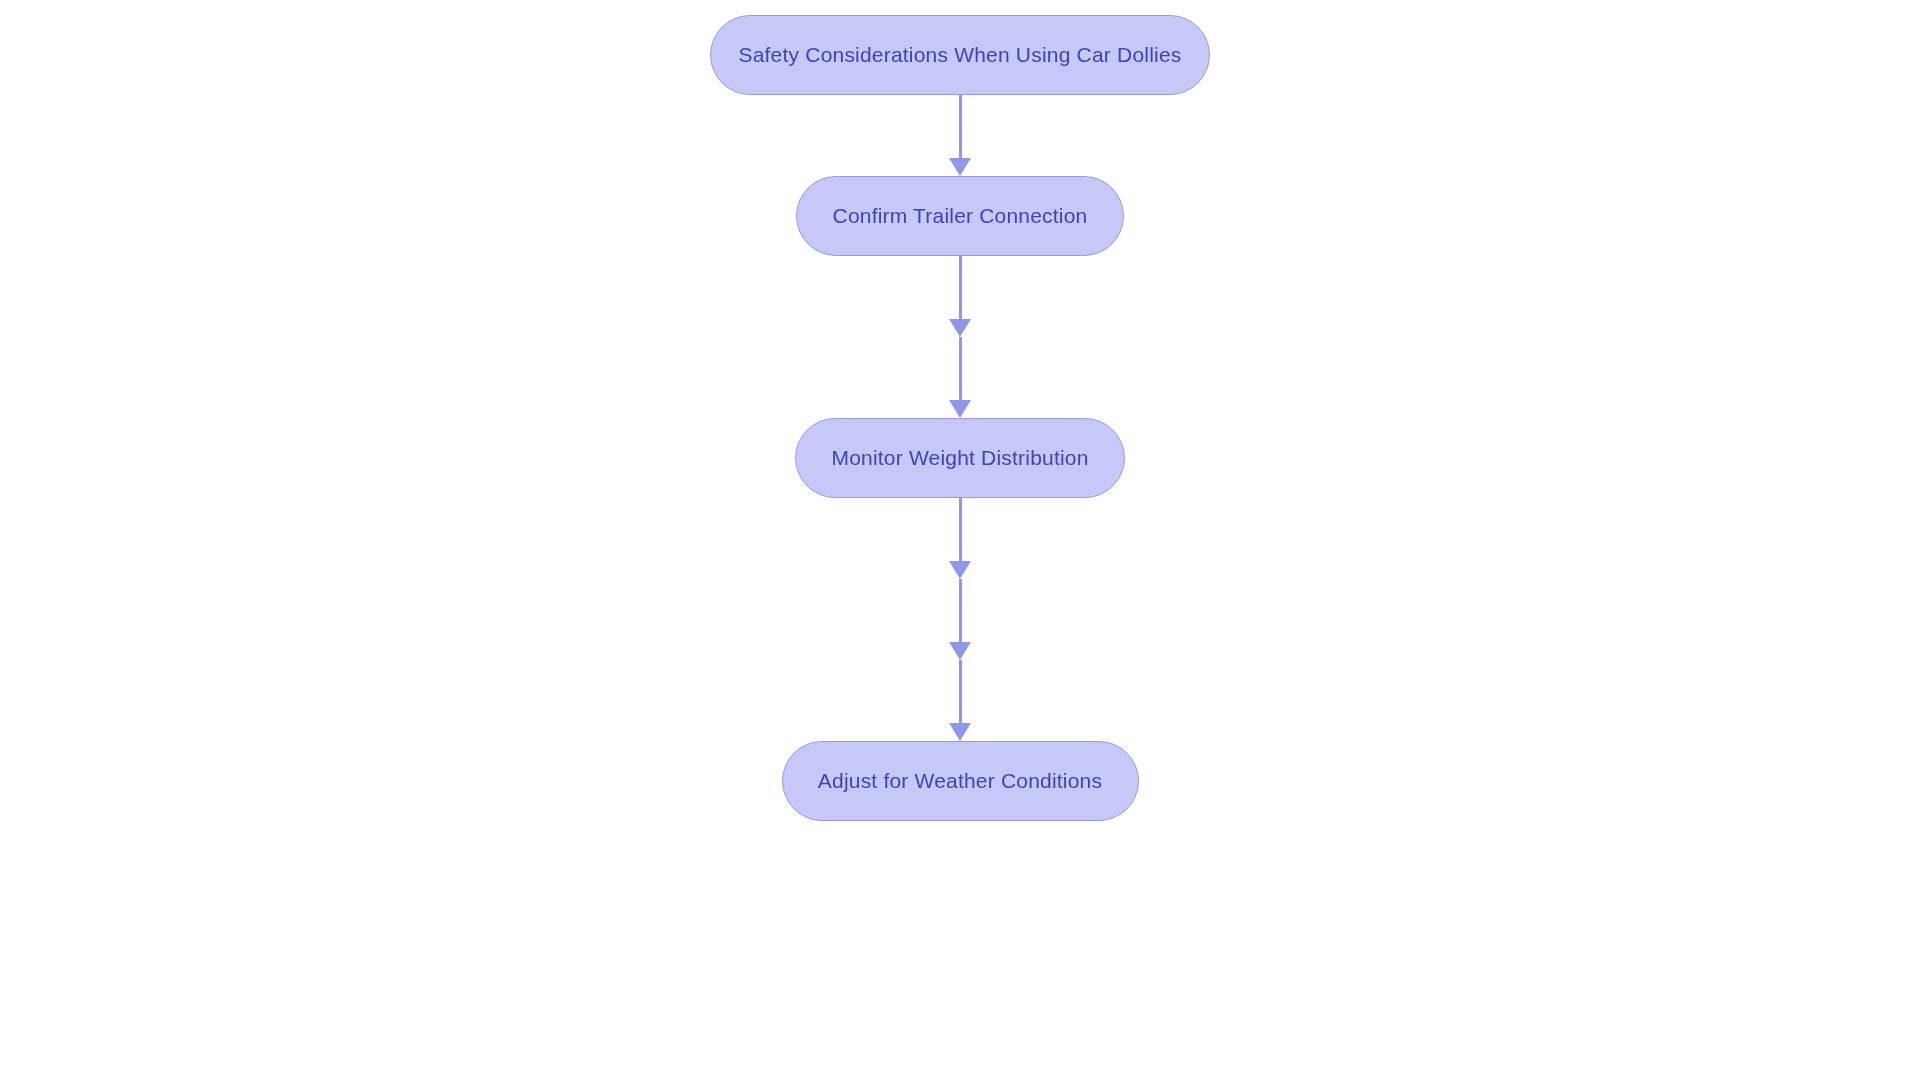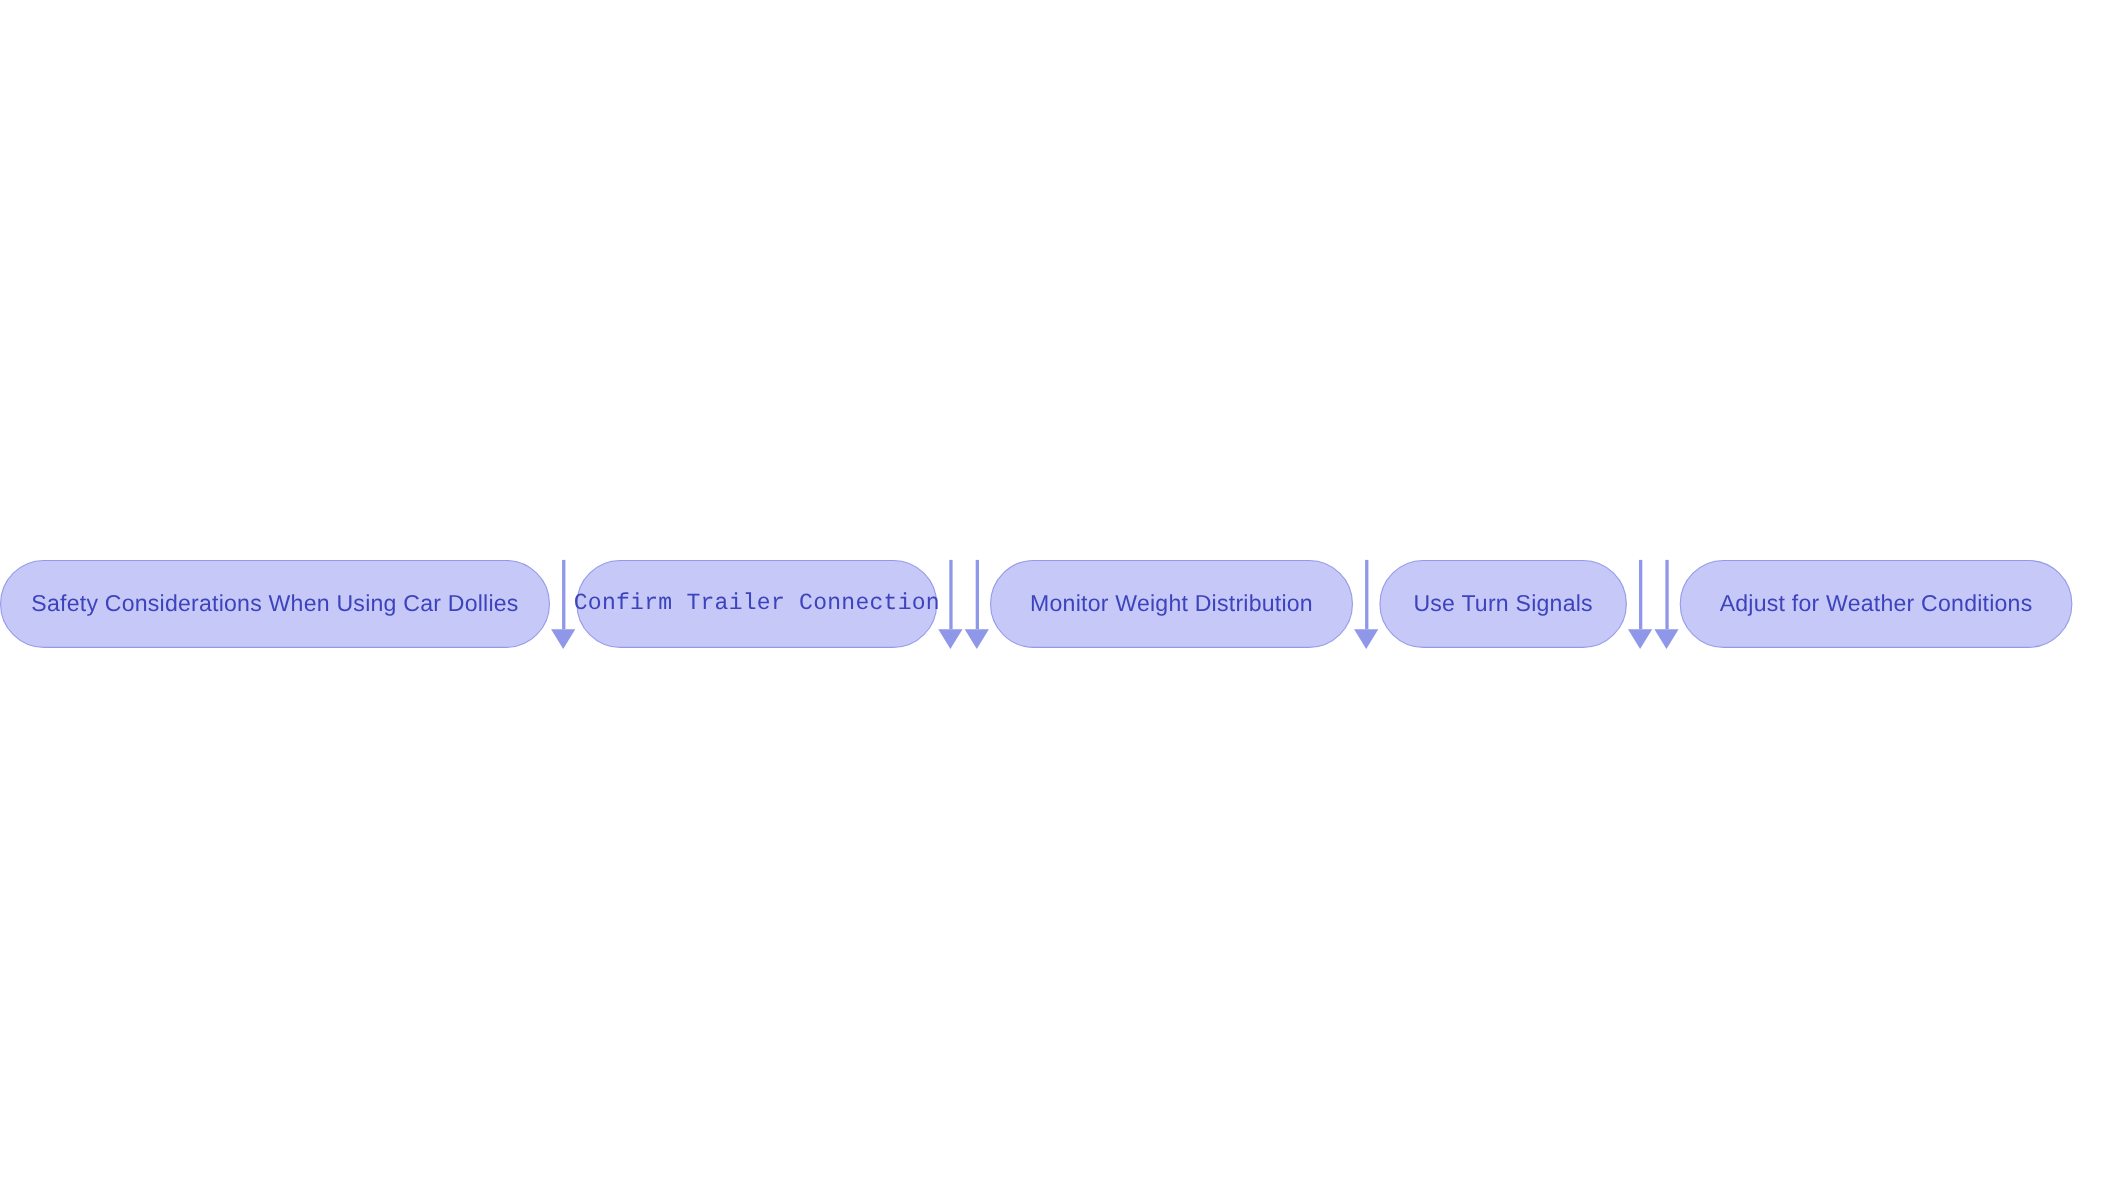--- a/index.html
+++ b/index.html
@@ -8,38 +8,38 @@
     --node-text:#3d43bc;
     --arrow:#8f97e8;
     --page-bg:#ffffff;
   }
   *{margin:0;padding:0;box-sizing:border-box;}
   html,body{width:1920px;height:1083px;background:var(--page-bg);overflow:hidden;}
   body{font-family:"Liberation Sans","DejaVu Sans",sans-serif;}
 
   .canvas{
     width:1920px;height:1083px;
-    display:flex;flex-direction:row;align-items:center;
+    display:flex;flex-direction:column;align-items:center;
     padding-top:15px;
   }
 
   .flow-node{
     height:80px;
     border-radius:40px;
     background:var(--node-fill);
     border:1.5px solid var(--node-border);
     color:var(--node-text);
     display:flex;align-items:center;justify-content:center;
     font-size:21px;
     letter-spacing:0.2px;
     white-space:nowrap;
     flex:0 0 auto;
   }
   .n1{width:500px;}
-  .n2{width:328px;font-family:Liberation Mono, monospace;}
+  .n2{width:328px;}
   .n3{width:292px;}
   .n4{width:330px;}
   .n5{width:225px;}
   .n6{width:202px;}
   .n7{width:357px;}
 
   .arrow{
     height:81px;width:24px;
     display:flex;flex-direction:column;align-items:center;
     flex:0 0 auto;
@@ -86,23 +86,20 @@
 
   <div class="flow-node n4">
     <span>Monitor Weight Distribution</span>
   </div>
 
   <div class="arrow">
     <span class="stem"></span>
     <span class="head"></span>
   </div>
 
-  <div class="flow-node n5">
-    <span>Use Turn Signals</span>
-  </div>
 
   <div class="arrow">
     <span class="stem"></span>
     <span class="head"></span>
   </div>
 
 
   <div class="arrow">
     <span class="stem"></span>
     <span class="head"></span>

